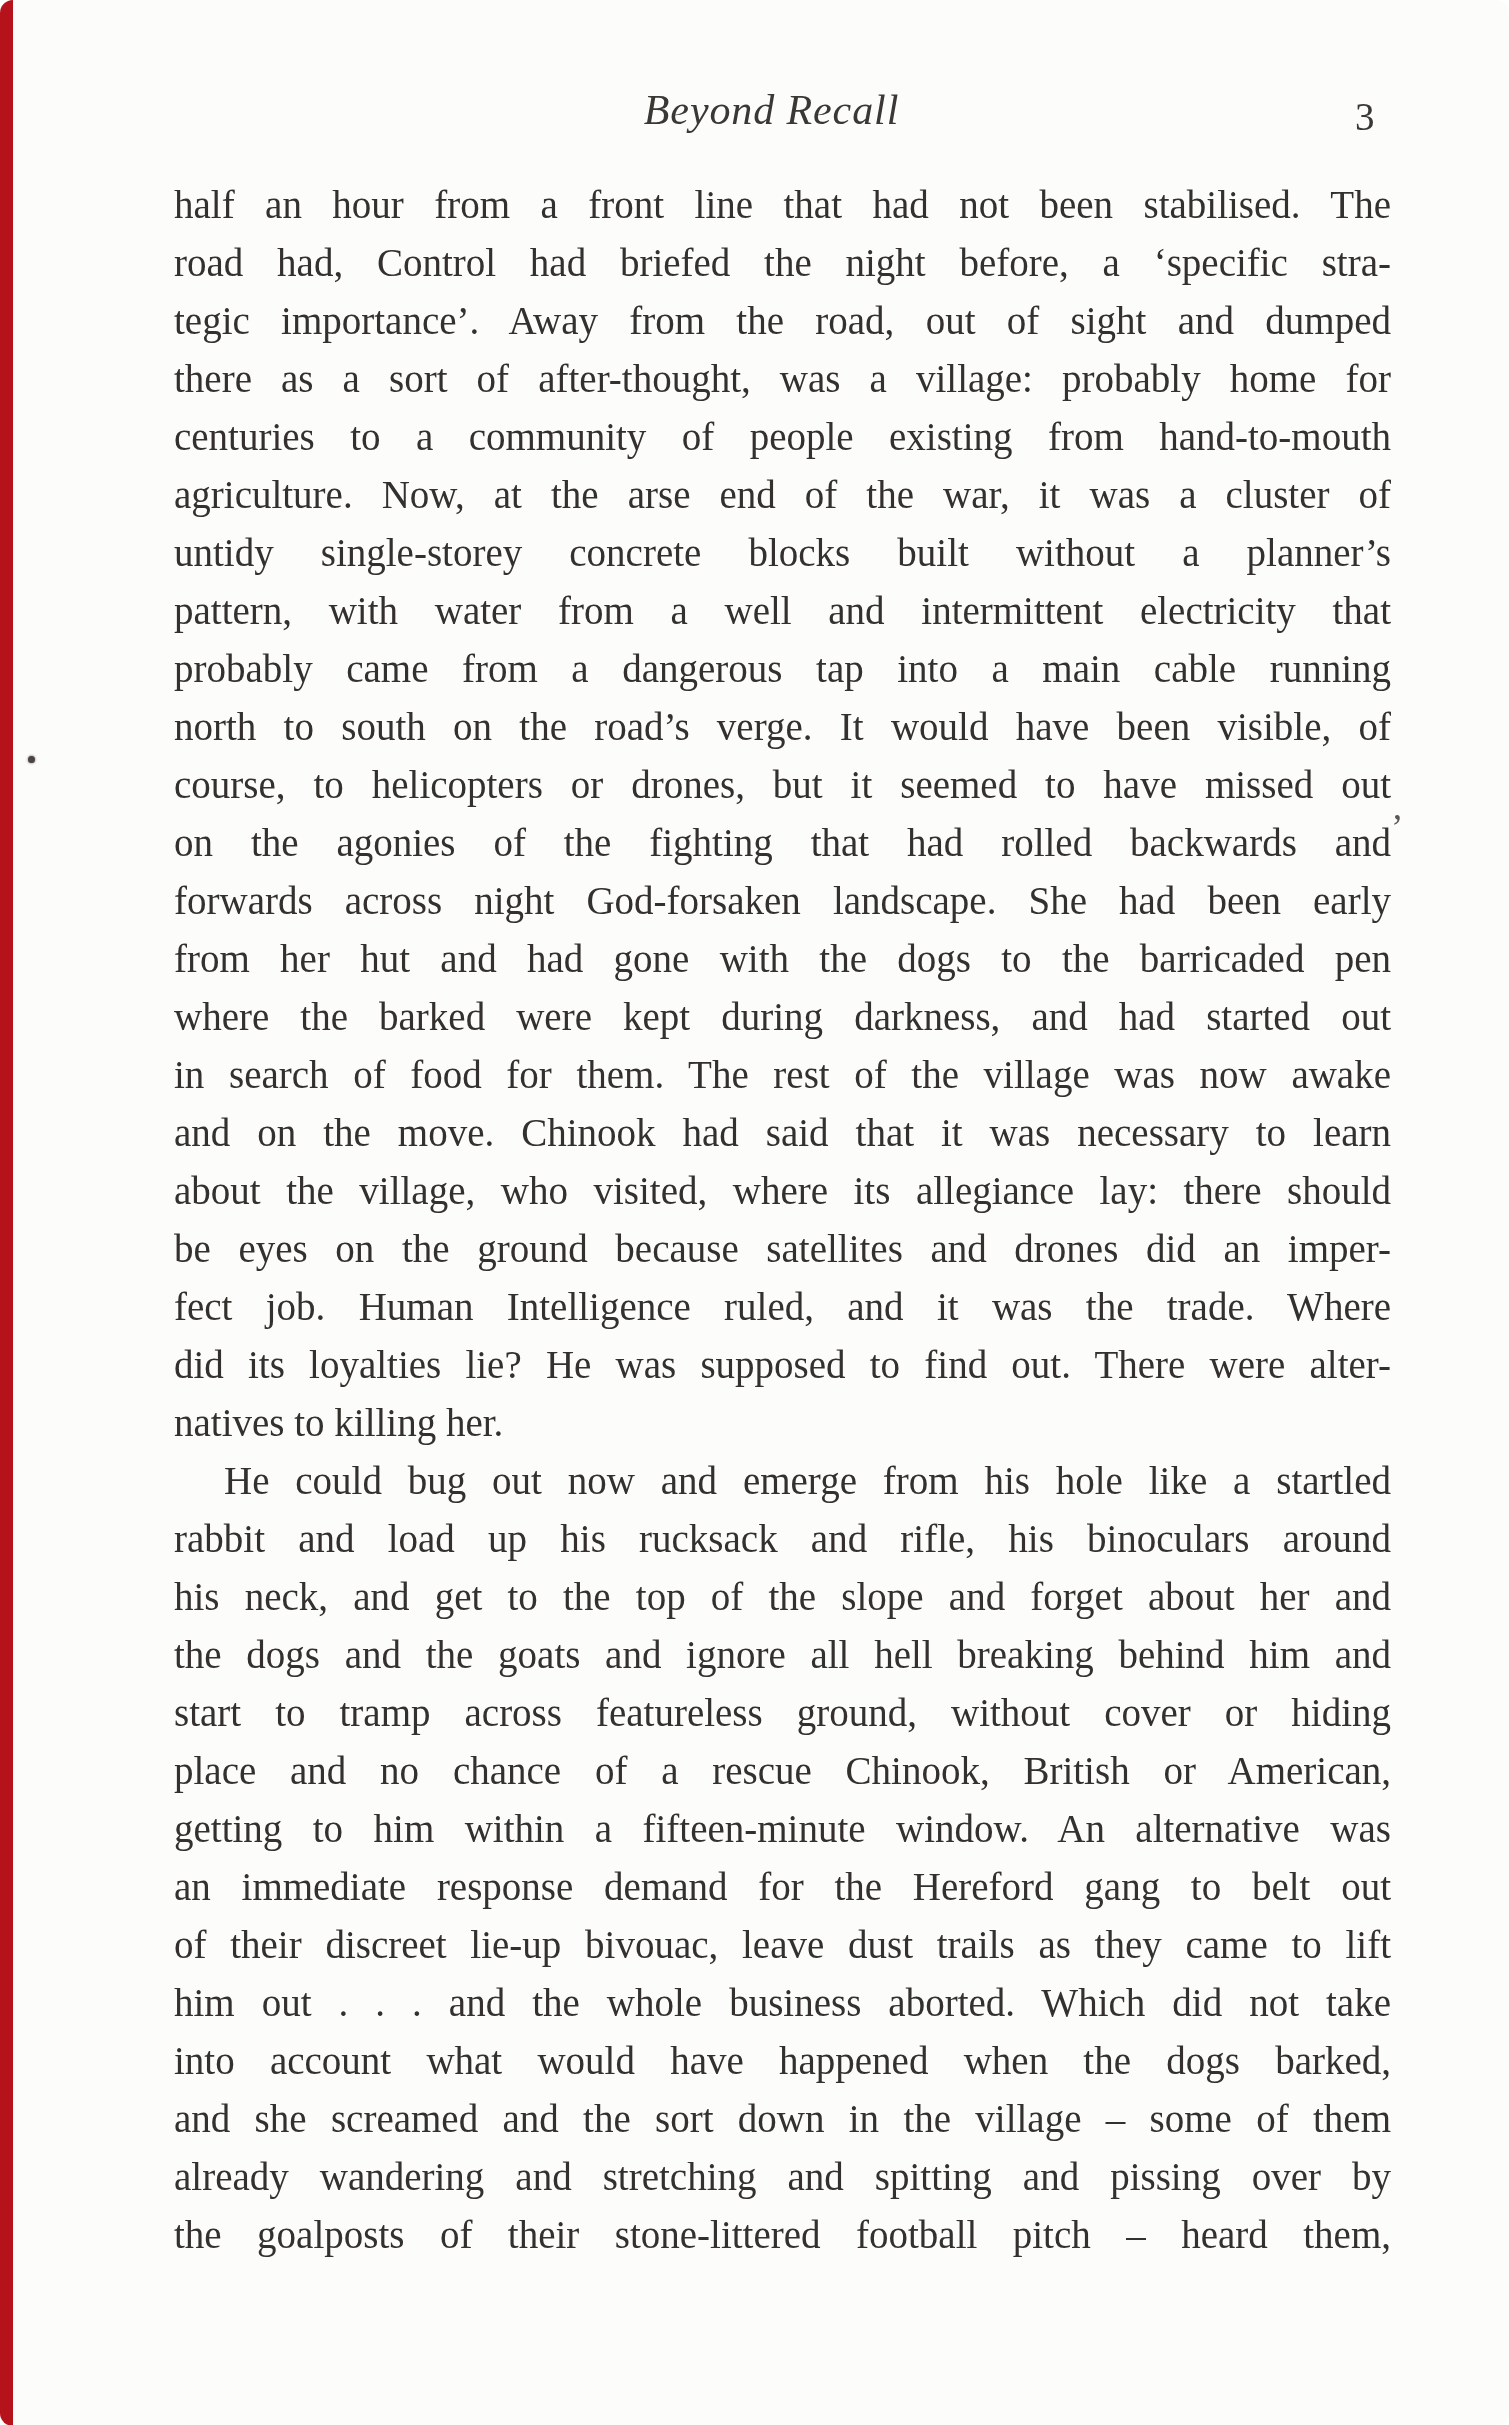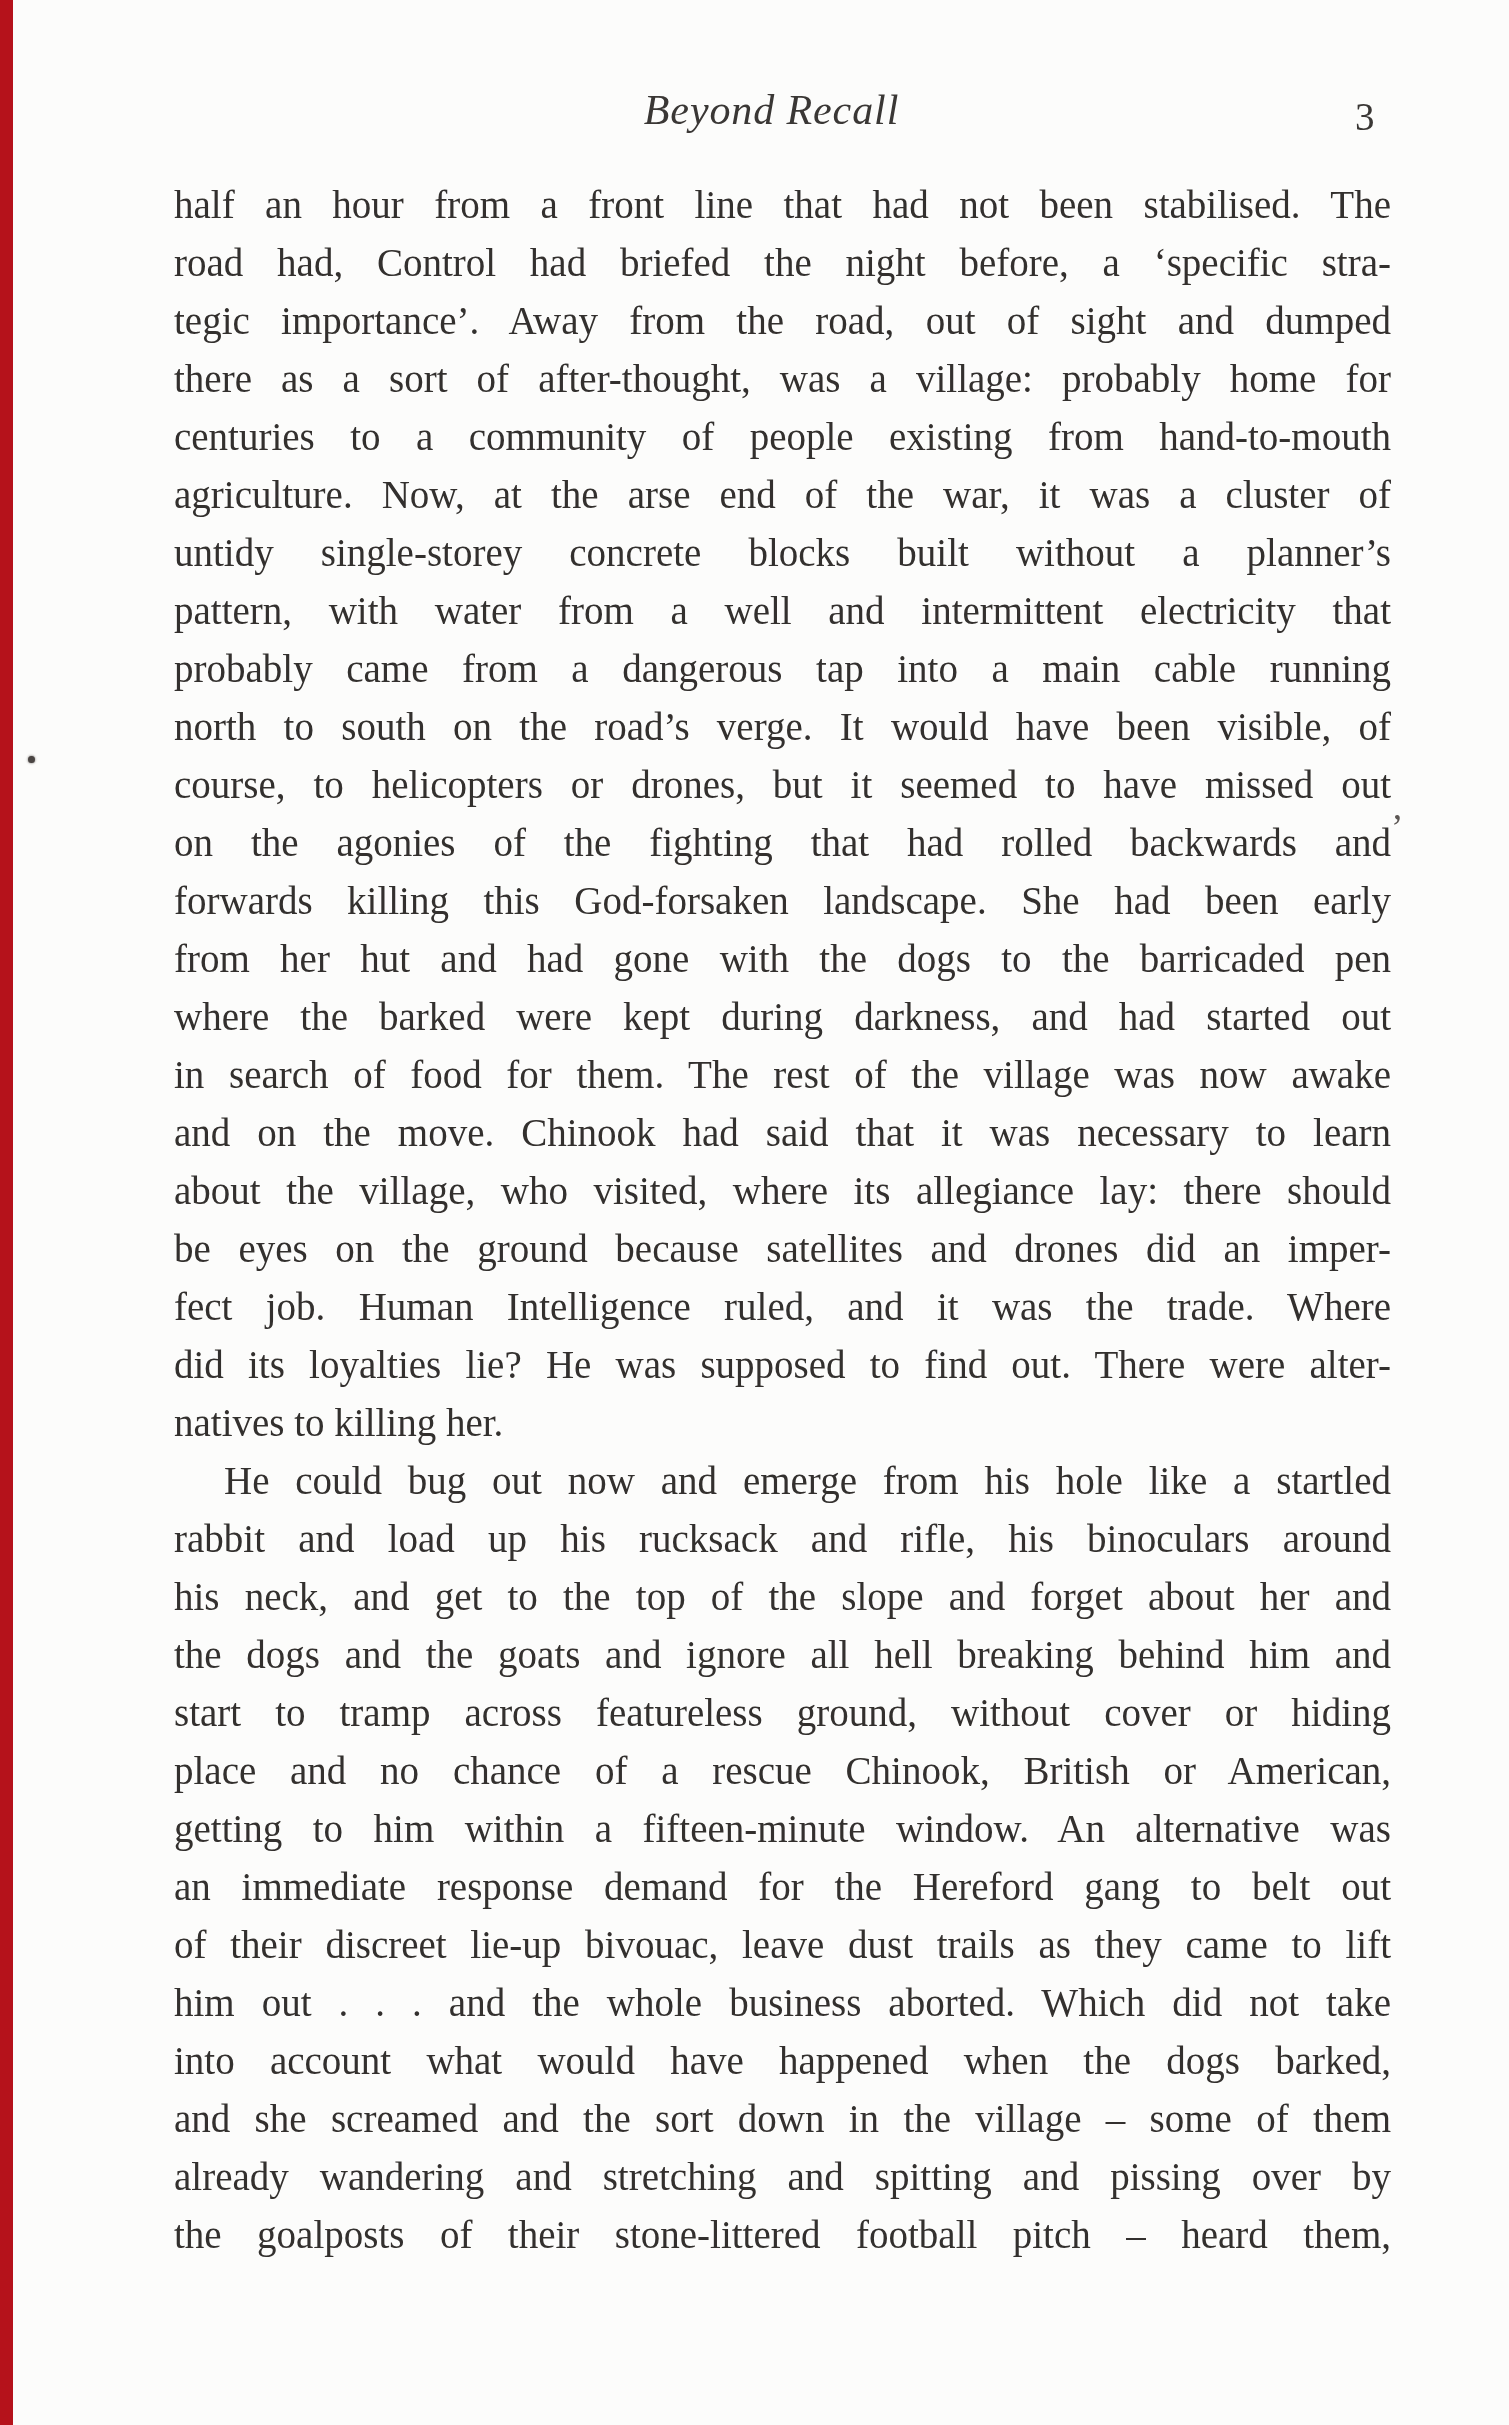--- a/index.html
+++ b/index.html
@@ -85,21 +85,21 @@
     width: 6.5px;
     height: 7.4px;
     border-radius: 50%;
     background: #4a4543;
     box-shadow: 0 0 1.8px 0.9px rgba(120,115,110,0.45);
   }
 </style>
 </head>
 <body>
 
-<div class="page" style="background: rgb(252, 252, 251);">
+<div class="page" style="background: rgb(252, 252, 251); border-radius: 13px;">
 
   <div class="spine-strip" style="background: rgb(181, 18, 27);"></div>
 
   <div class="running-head">
     <div class="running-title">Beyond Recall</div>
     <div class="folio">3</div>
   </div>
 
   <div class="body-text" style="color: rgb(51, 48, 46);">
       <div class="line">half an hour from a front line that had not been stabilised. The</div>
@@ -107,21 +107,21 @@
       <div class="line">tegic importance’. Away from the road, out of sight and dumped</div>
       <div class="line">there as a sort of after-thought, was a village: probably home for</div>
       <div class="line">centuries to a community of people existing from hand-to-mouth</div>
       <div class="line">agriculture. Now, at the arse end of the war, it was a cluster of</div>
       <div class="line">untidy single-storey concrete blocks built without a planner’s</div>
       <div class="line">pattern, with water from a well and intermittent electricity that</div>
       <div class="line">probably came from a dangerous tap into a main cable running</div>
       <div class="line">north to south on the road’s verge. It would have been visible, of</div>
       <div class="line">course, to helicopters or drones, but it seemed to have missed out</div>
       <div class="line">on the agonies of the fighting that had rolled backwards and</div>
-      <div class="line">forwards killing this God-forsaken landscape. She had been early</div>
+      <div class="line">forwards across night God-forsaken landscape. She had been early</div>
       <div class="line">from her hut and had gone with the dogs to the barricaded pen</div>
       <div class="line">where the barked were kept during darkness, and had started out</div>
       <div class="line">in search of food for them. The rest of the village was now awake</div>
       <div class="line">and on the move. Chinook had said that it was necessary to learn</div>
       <div class="line">about the village, who visited, where its allegiance lay: there should</div>
       <div class="line">be eyes on the ground because satellites and drones did an imper-</div>
       <div class="line">fect job. Human Intelligence ruled, and it was the trade. Where</div>
       <div class="line">did its loyalties lie? He was supposed to find out. There were alter-</div>
       <div class="line para-last">natives to killing her.</div>
       <div class="line indent">He could bug out now and emerge from his hole like a startled</div>

